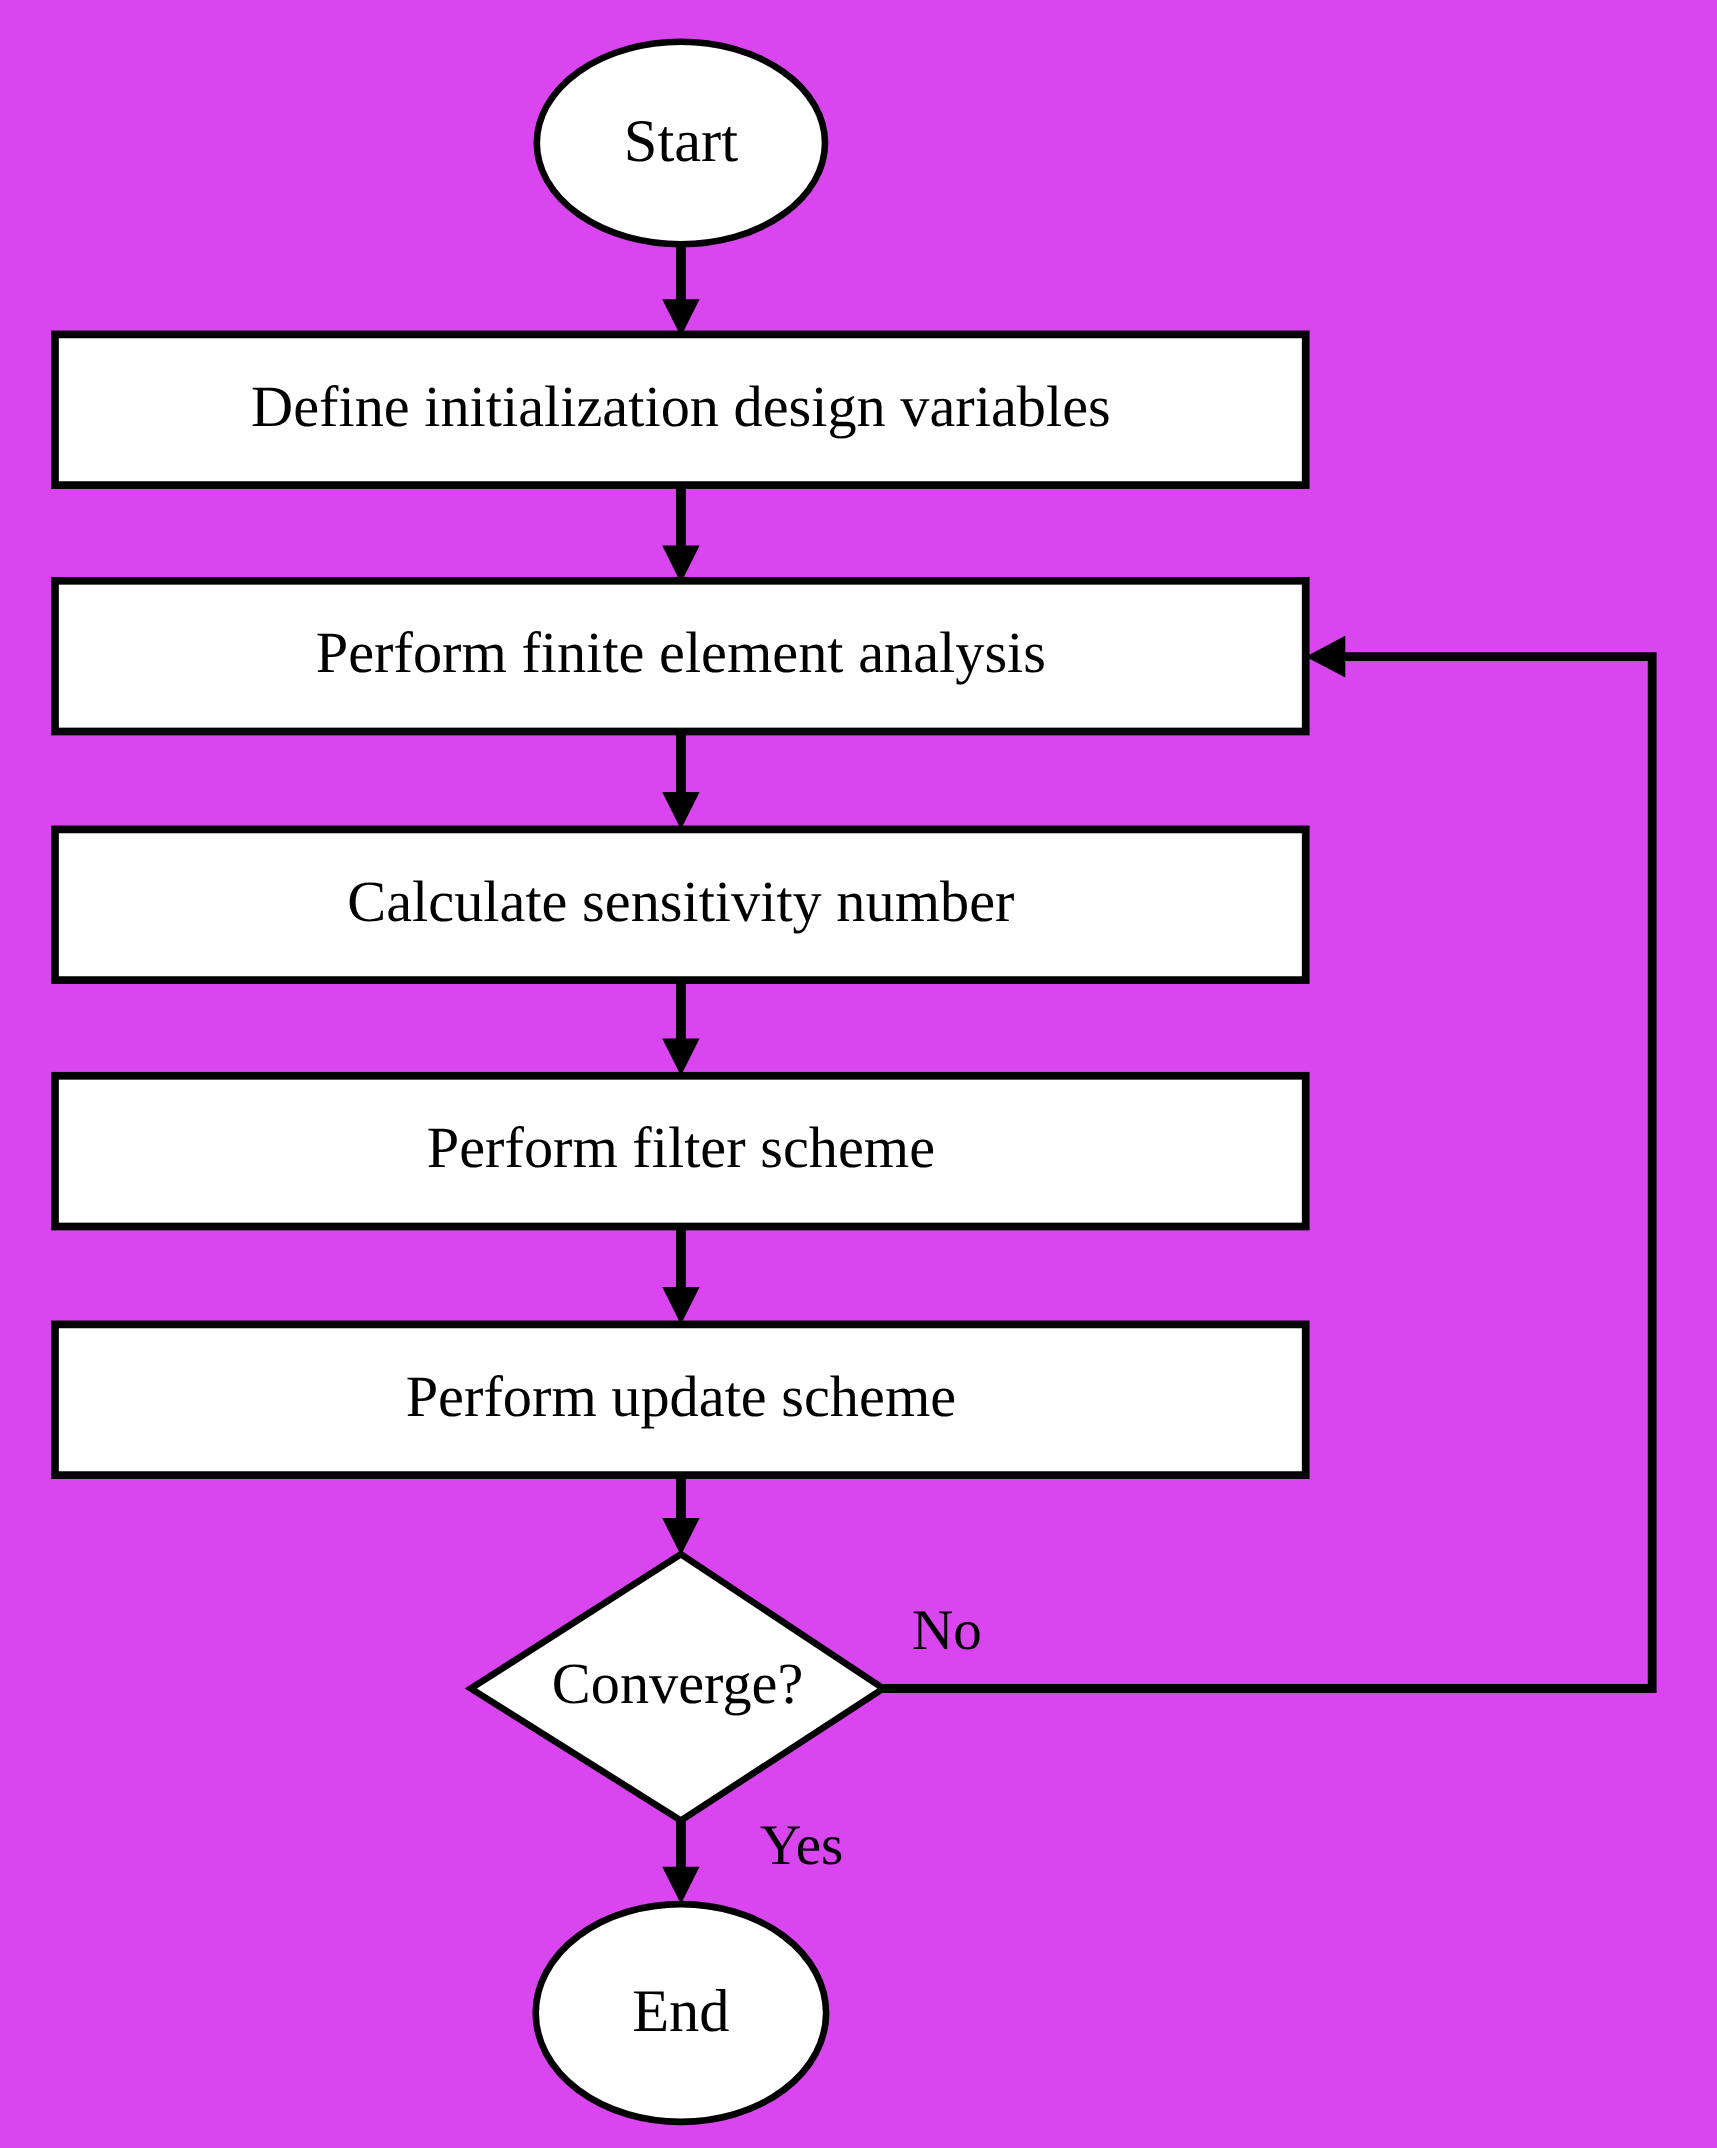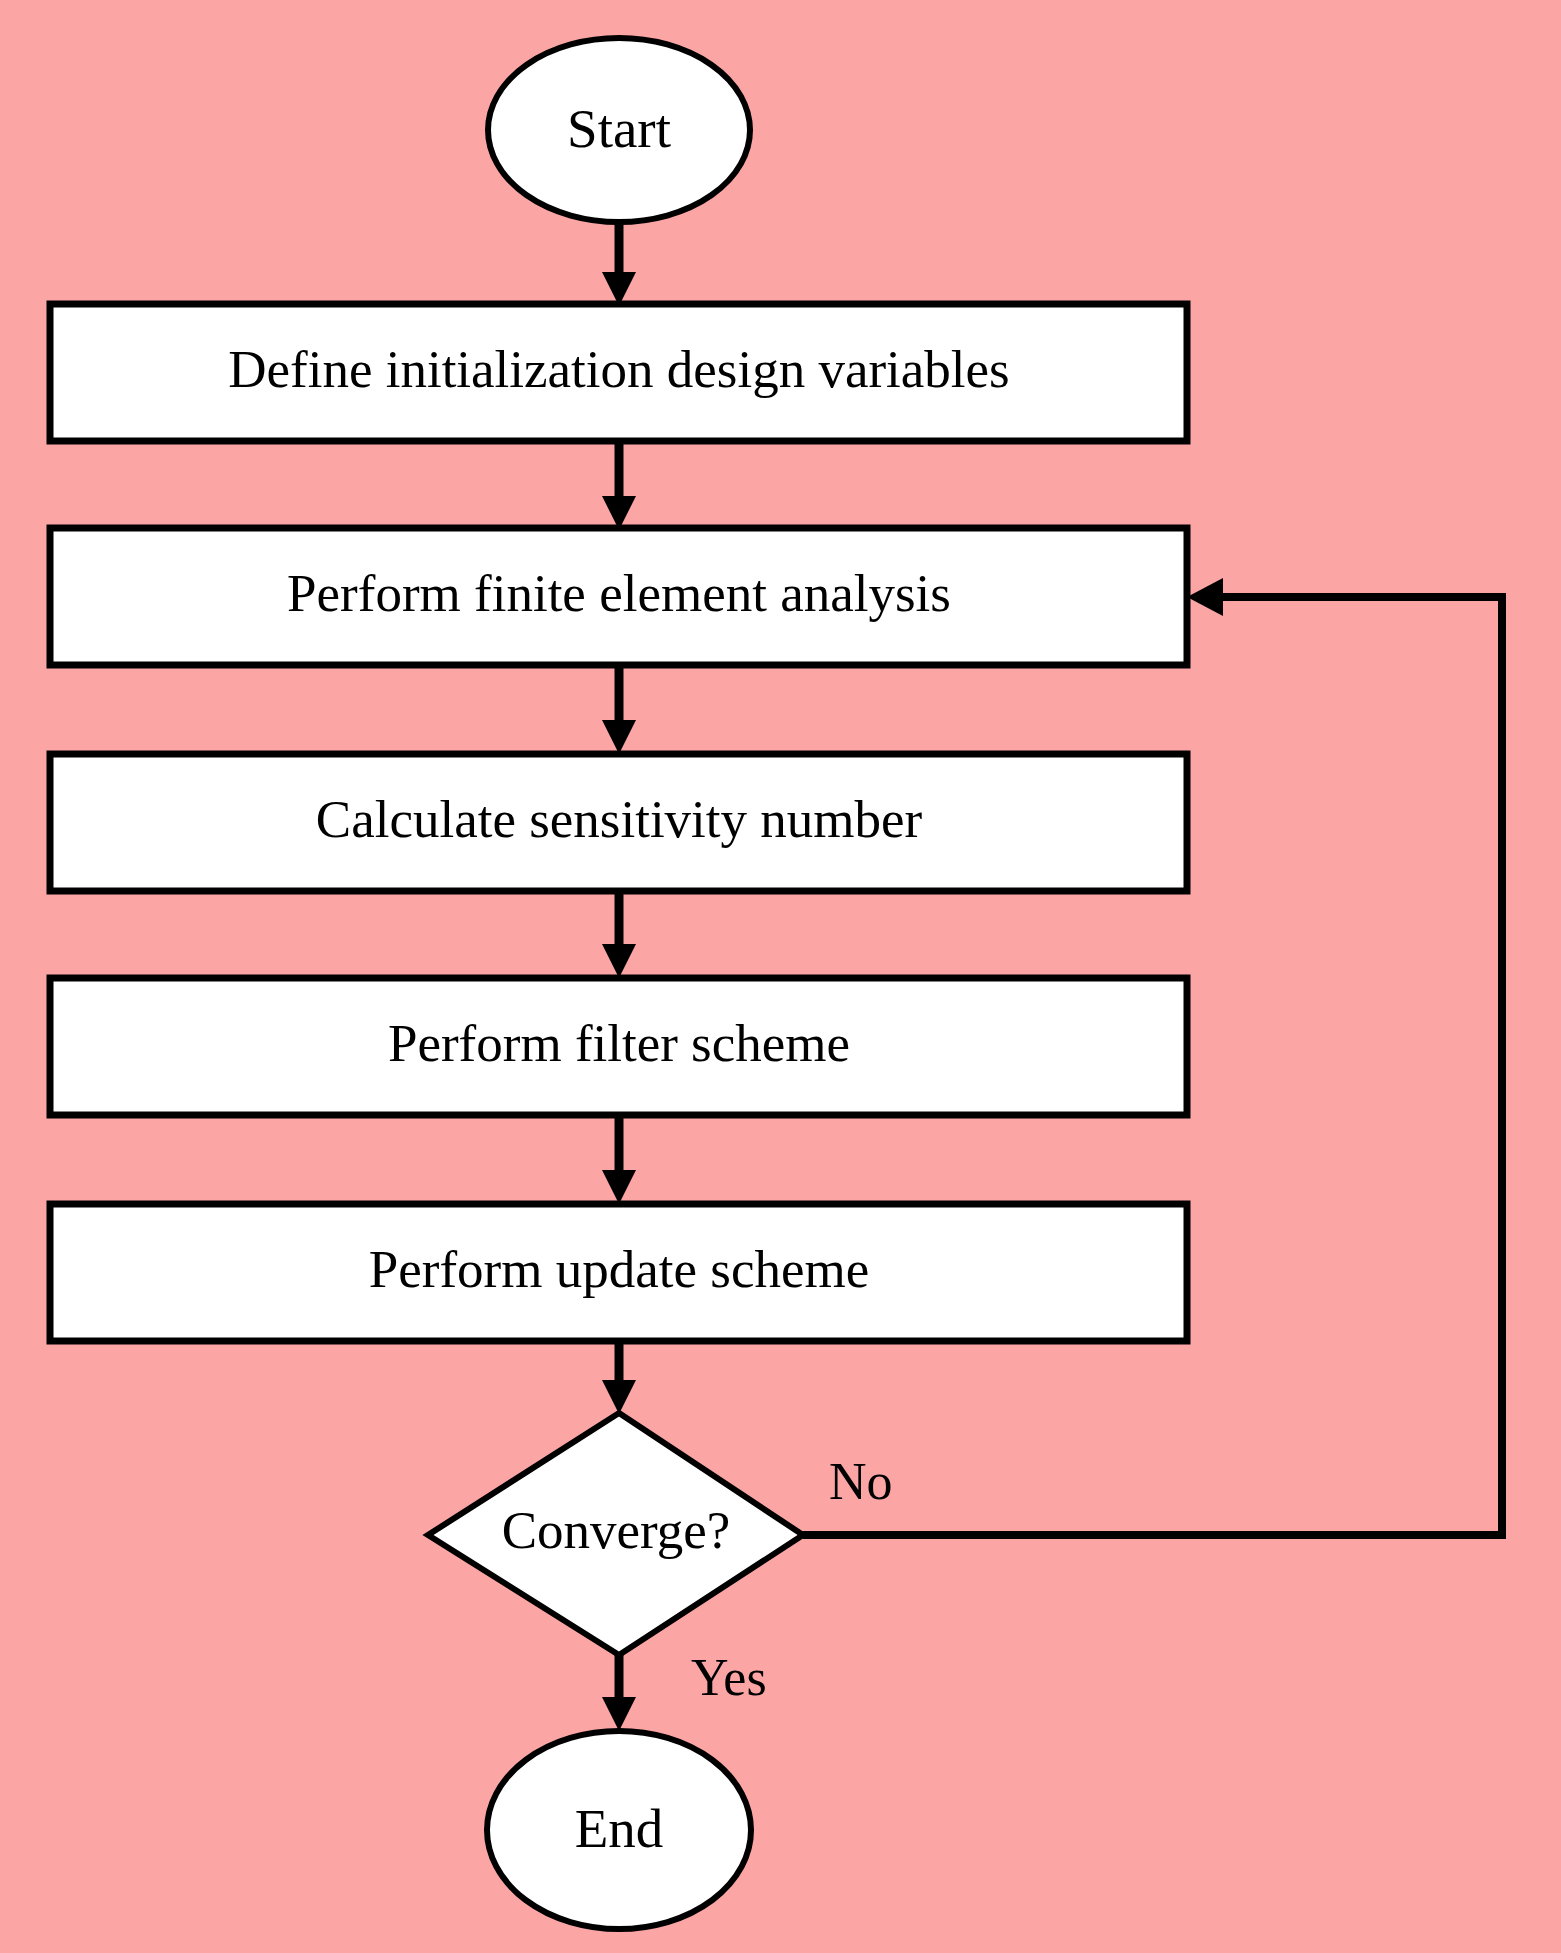--- a/index.html
+++ b/index.html
@@ -8,21 +8,21 @@
     padding: 0;
     background: #ffffff;
   }
   body {
     font-family: "Liberation Serif", "DejaVu Serif", serif;
   }
   #canvas {
     position: relative;
     width: 1561px;
     height: 1953px;
-    background: #fca5a5;
+    background: #d946ef;
     overflow: hidden;
   }
   #flow-svg {
     position: absolute;
     top: 0;
     left: 0;
     width: 1561px;
     height: 1953px;
   }
   .shape-text {

